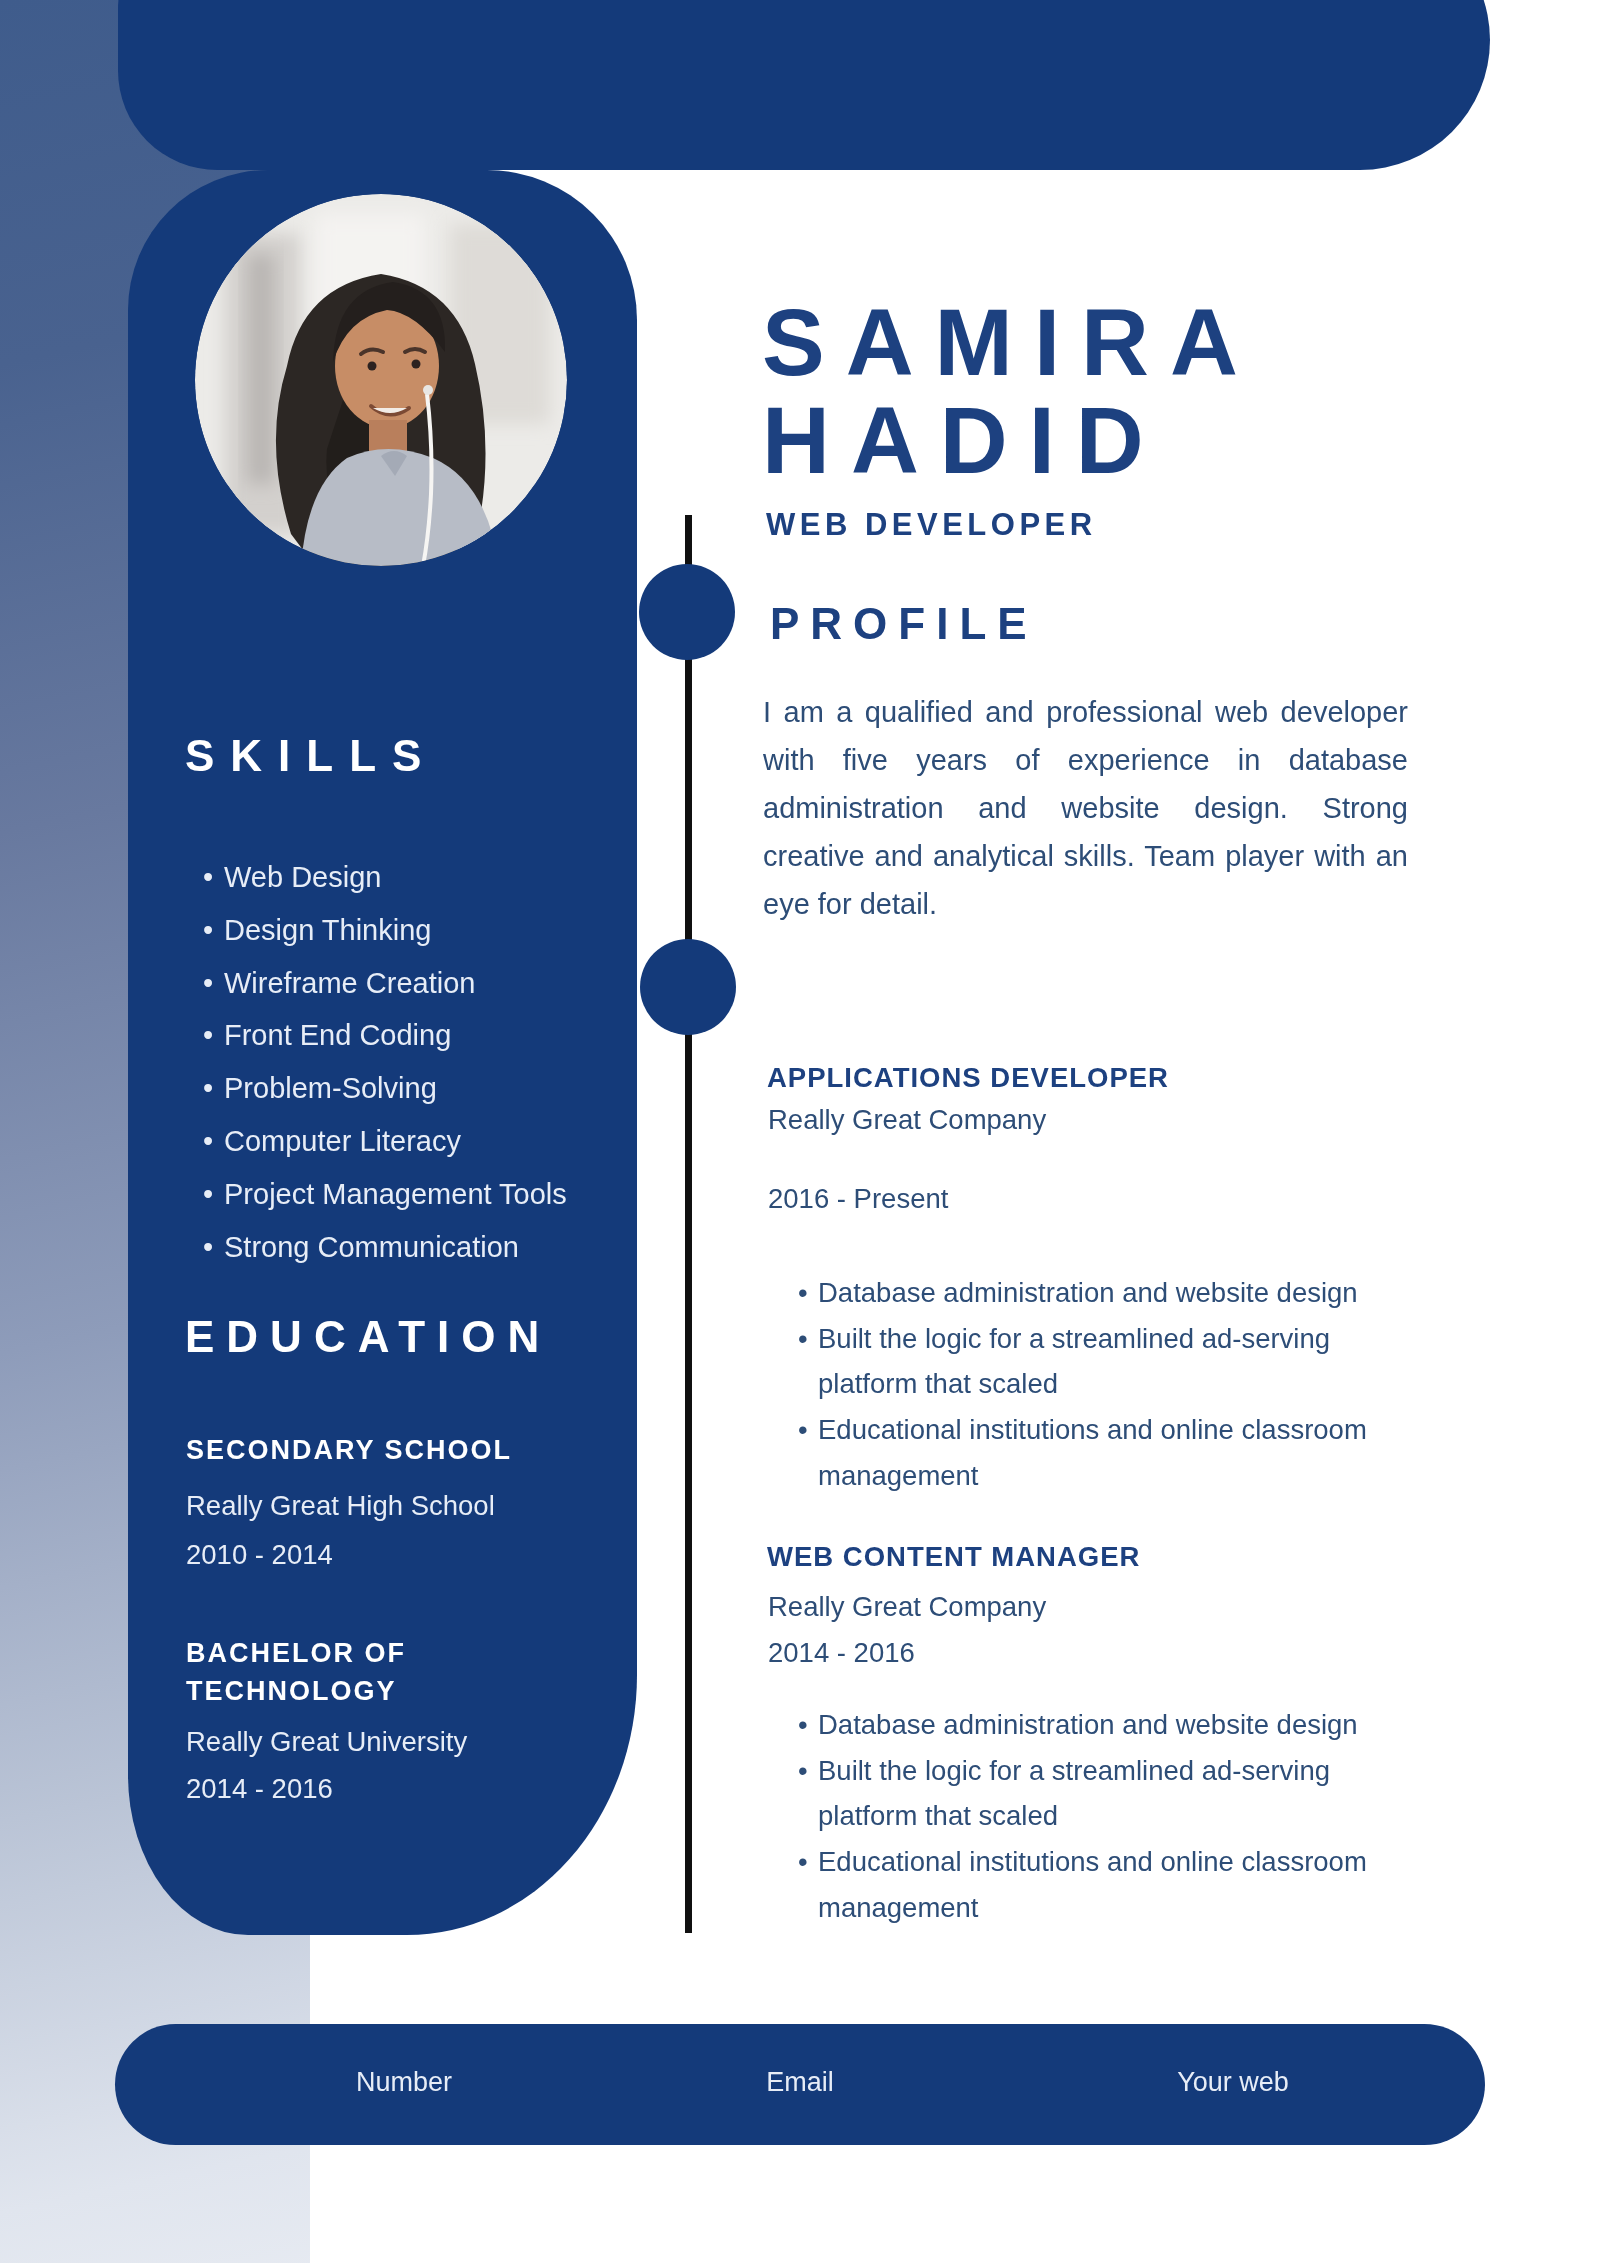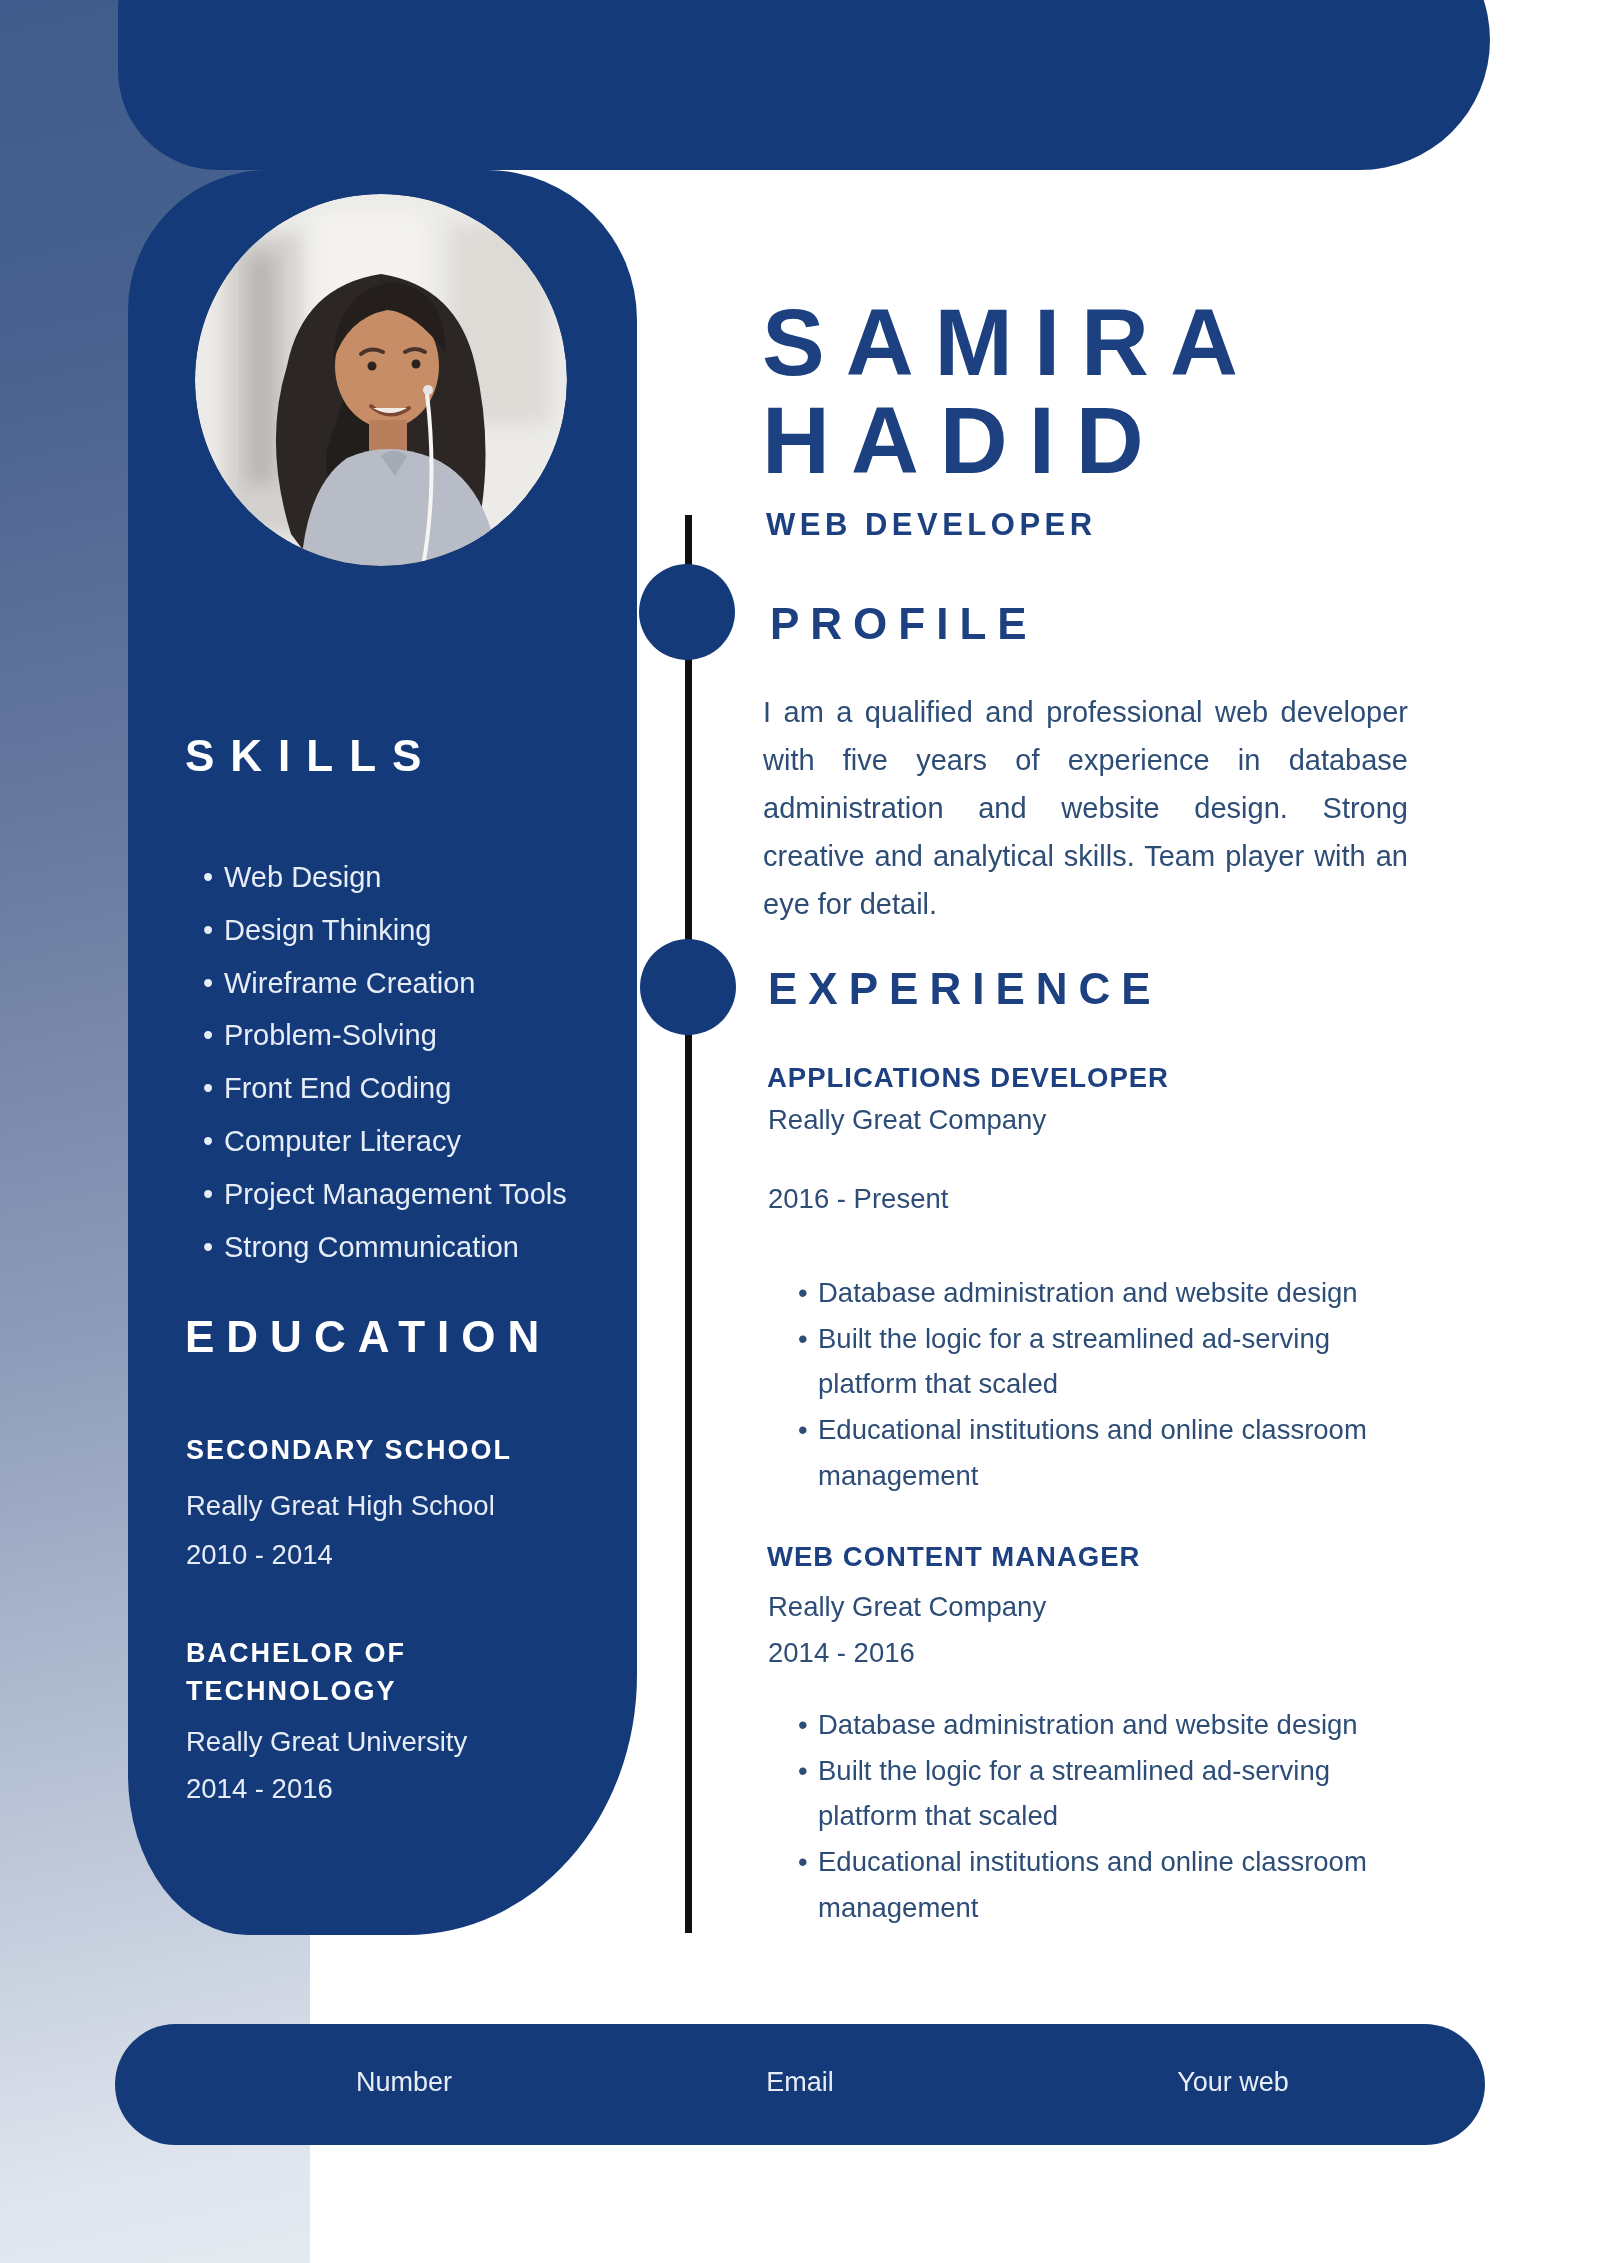--- a/index.html
+++ b/index.html
@@ -123,21 +123,20 @@
 
   <div class="name-block">
     <div>SAMIRA</div>
     <div>HADID</div>
   </div>
   <div class="txt job-title navy">WEB DEVELOPER</div>
 
   <div class="txt section-h navy" id="profile-h">PROFILE</div>
   <div class="profile-text">I am a qualified and professional web developer with five years of experience in database administration and website design. Strong creative and analytical skills. Team player with an eye for detail.</div>
 
-  <div class="txt section-h navy" id="experience-h">EXPERIENCE</div>
 
   <div class="txt sub-h navy" id="job1-title">APPLICATIONS DEVELOPER</div>
   <div class="txt body-line steel" id="job1-company">Really Great Company</div>
   <div class="txt body-line steel" id="job1-period">2016 - Present</div>
   <ul class="bullets" id="bullets-job1">
     <li>Database administration and website design</li>
     <li>Built the logic for a streamlined ad-serving platform that scaled</li>
     <li>Educational institutions and online classroom management</li>
   </ul>
 
@@ -148,22 +147,22 @@
     <li>Database administration and website design</li>
     <li>Built the logic for a streamlined ad-serving platform that scaled</li>
     <li>Educational institutions and online classroom management</li>
   </ul>
 
   <div class="txt section-h white-t" id="skills-h">SKILLS</div>
   <ul class="skills">
     <li>Web Design</li>
     <li>Design Thinking</li>
     <li>Wireframe Creation</li>
+    <li>Front End Coding</li>
     <li>Problem-Solving</li>
-    <li>Front End Coding</li>
     <li>Computer Literacy</li>
     <li>Project Management Tools</li>
     <li>Strong Communication</li>
   </ul>
 
   <div class="txt section-h white-t" id="education-h">EDUCATION</div>
   <div class="txt edu-title white-t" id="e1-title">SECONDARY SCHOOL</div>
   <div class="txt edu-line panel-t" id="e1-school">Really Great High School</div>
   <div class="txt edu-line panel-t" id="e1-years">2010 - 2014</div>
   <div class="txt edu-title white-t" id="e2-title">BACHELOR OF TECHNOLOGY</div>

